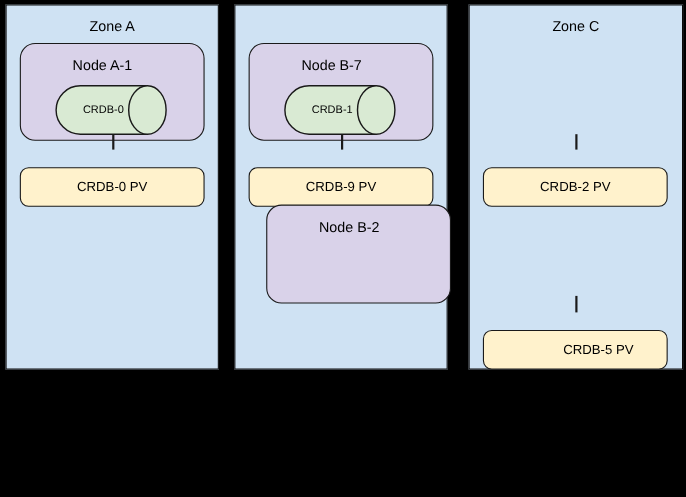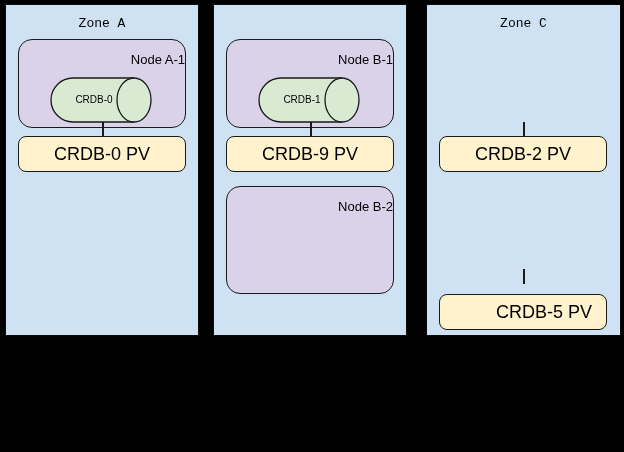--- a/index.html
+++ b/index.html
@@ -22,38 +22,38 @@
     box-sizing: border-box;
   }
   .zone-a { left: 5px; }
   .zone-b { left: 213px; }
   .zone-c { left: 426px; width: 195px; }
   .zone-label {
     text-align: center;
     padding-top: 11px;
     font-size: 13px;
     line-height: 16px;
-    font-family: Liberation Mono, monospace;
   }
   .node {
     position: absolute;
     left: 12px;
     width: 168px;
     background: #d9d2e9;
     border: 1px solid #1a1a1a;
     border-radius: 14px;
     box-sizing: border-box;
   }
   .node-1 { top: 34px; height: 89px; }
-  .node-2 { top: 181px; height: 108px; }
+  .node-2 { top: 181px; height: 90px; margin-left: 16px; }
   .node-label {
-    text-align: right;
+    text-align: left;
     padding-top: 12px;
     font-size: 13px;
     line-height: 16px;
+    padding-left: 47px;
   }
   .cylinder {
     position: absolute;
     top: 37px;
     left: 50%;
     transform: translateX(-50%);
     display: block;
   }
   .cyl-body, .cyl-cap {
     fill: #d9ead3;
@@ -77,24 +77,25 @@
     position: absolute;
     left: 12px;
     width: 168px;
     height: 36px;
     background: #fff2cc;
     border: 1px solid #1a1a1a;
     border-radius: 8px;
     box-sizing: border-box;
     text-align: center;
     line-height: 34px;
-    font-size: 18px;
+    font-size: 12px;
+    margin-top: 16px;
   }
   .pv-1 { top: 131px; }
-  .pv-2 { top: 289px; padding-left: 42px; }
+  .pv-2 { top: 279px; padding-left: 42px; }
 </style>
 </head>
 <body>
 
 <div class="zone zone-a">
   <div class="zone-label">Zone A</div>
 
   <div class="node node-1">
     <div class="node-label">Node A-1</div>
     <svg class="cylinder" width="104" height="46" viewBox="0 0 104 46">
@@ -107,21 +108,21 @@
   <div class="connector connector-1"></div>
 
   <div class="pv pv-1">
     <span>CRDB-0 PV</span>
   </div>
 </div>
 
 <div class="zone zone-b">
 
   <div class="node node-1">
-    <div class="node-label">Node B-1</div>
+    <div class="node-label">Node B-7</div>
     <svg class="cylinder" width="104" height="46" viewBox="0 0 104 46">
       <path class="cyl-body" d="M84 1 H23 A22 22 0 0 0 23 45 H84"></path>
       <ellipse class="cyl-cap" cx="84" cy="23" rx="17" ry="22"></ellipse>
       <text class="cyl-text" x="44" y="26" text-anchor="middle">CRDB-1</text>
     </svg>
   </div>
 
   <div class="connector connector-1"></div>
 
   <div class="pv pv-1">

